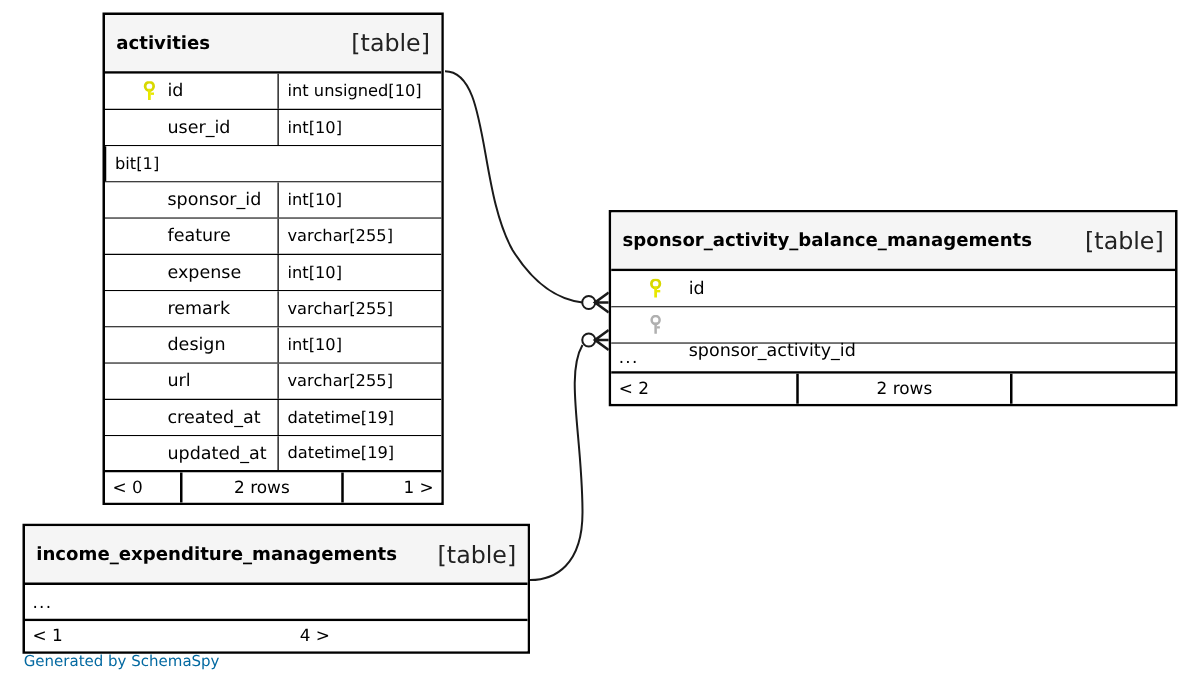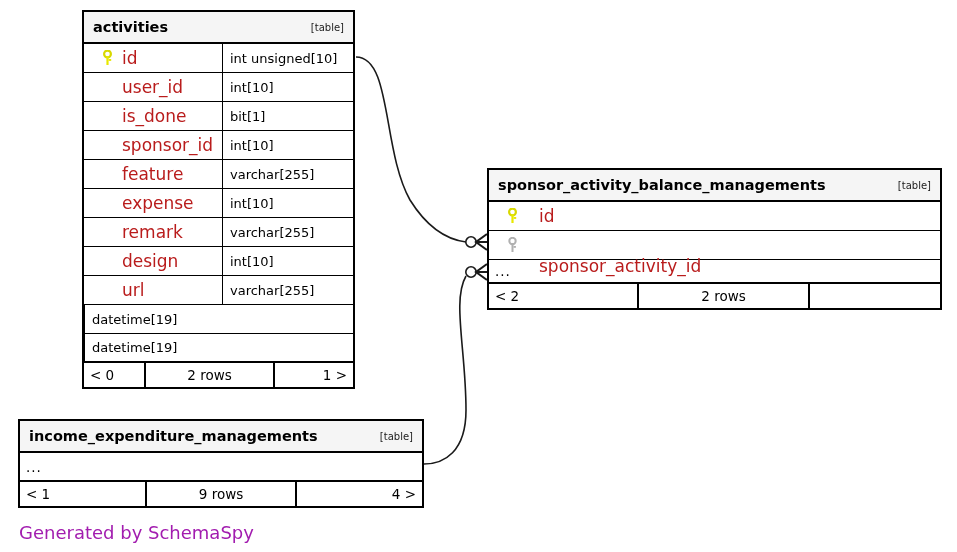--- a/index.html
+++ b/index.html
@@ -40,52 +40,52 @@
   }
 
   .table-header {
     display: flex;
     align-items: center;
     justify-content: space-between;
     background: #f5f5f5;
     border-bottom: 2px solid #000000;
     box-sizing: border-box;
     padding: 0 9px;
-    height: 32px;
+    height: 47px;
   }
   .table-title {
     font-weight: bold;
     font-size: 14.5px;
     color: #000000;
     white-space: nowrap;
   }
   .table-tag {
-    font-size: 10px;
+    font-size: 19px;
     color: #222222;
     white-space: nowrap;
     margin-left: 14px;
   }
 
   .col-row {
     display: flex;
     align-items: stretch;
     border-bottom: 1px solid #000000;
     box-sizing: border-box;
     height: 29px;
     background: #ffffff;
   }
   .col-row:last-of-type { border-bottom: 1px solid #000000; }
 
   .col-name {
     display: flex;
     align-items: center;
     box-sizing: border-box;
-    padding-left: 12px;
-    font-size: 17px;
-    color: #b91c1c;
+    padding-left: 24px;
+    font-size: 14px;
+    color: #000000;
     flex: 0 0 auto;
   }
   .col-type {
     display: flex;
     align-items: center;
     box-sizing: border-box;
     border-left: 1px solid #000000;
     padding-left: 7px;
     font-size: 13px;
     color: #000000;
@@ -147,22 +147,22 @@
   #table-sabm .col-name { width: 100%; }
 
   #table-iem {
     left: 18px;  top: 419px; width: 406px;
   }
 
   .generated-by {
     position: absolute;
     left: 19px;
     top: 522px;
-    font-size: 18px;
-    color: #a21caf;
+    font-size: 12px;
+    color: #0369a1;
     z-index: 2;
   }
 </style>
 </head>
 <body>
 
 <div id="diagram-canvas">
 
   <svg id="edge-layer" viewBox="0 0 957 552" xmlns="http://www.w3.org/2000/svg">
 
@@ -201,24 +201,20 @@
 
     <div class="col-row">
       <div class="col-name">
         <span class="key-slot"></span>
         <span class="col-label">user_id</span>
       </div>
       <div class="col-type">int[10]</div>
     </div>
 
     <div class="col-row">
-      <div class="col-name">
-        <span class="key-slot"></span>
-        <span class="col-label">is_done</span>
-      </div>
       <div class="col-type">bit[1]</div>
     </div>
 
     <div class="col-row">
       <div class="col-name">
         <span class="key-slot"></span>
         <span class="col-label">sponsor_id</span>
       </div>
       <div class="col-type">int[10]</div>
     </div>
@@ -257,24 +253,32 @@
 
     <div class="col-row">
       <div class="col-name">
         <span class="key-slot"></span>
         <span class="col-label">url</span>
       </div>
       <div class="col-type">varchar[255]</div>
     </div>
 
     <div class="col-row">
+      <div class="col-name">
+        <span class="key-slot"></span>
+        <span class="col-label">created_at</span>
+      </div>
       <div class="col-type">datetime[19]</div>
     </div>
 
     <div class="col-row" style="border-bottom:2px solid #000;">
+      <div class="col-name">
+        <span class="key-slot"></span>
+        <span class="col-label">updated_at</span>
+      </div>
       <div class="col-type">datetime[19]</div>
     </div>
 
     <div class="footer-row">
       <div class="footer-cell fc-left" style="width:60px;">&lt; 0</div>
       <div class="footer-cell fc-mid" style="flex:1 1 auto;">2 rows</div>
       <div class="footer-cell fc-right" style="width:78px;">1 &gt;</div>
     </div>
   </div>
 
@@ -323,20 +327,19 @@
   <div class="table-box" id="table-iem">
     <div class="table-header">
       <span class="table-title">income_expenditure_managements</span>
       <span class="table-tag">[table]</span>
     </div>
 
     <div class="ellipsis-row" style="height:29px;border-bottom:2px solid #000;">...</div>
 
     <div class="footer-row">
       <div class="footer-cell fc-left" style="width:125px;">&lt; 1</div>
-      <div class="footer-cell fc-mid" style="flex:1 1 auto;">9 rows</div>
       <div class="footer-cell fc-right" style="width:125px;">4 &gt;</div>
     </div>
   </div>
 
   <div class="generated-by">Generated by SchemaSpy</div>
 
 </div>
 
 </body></html>

